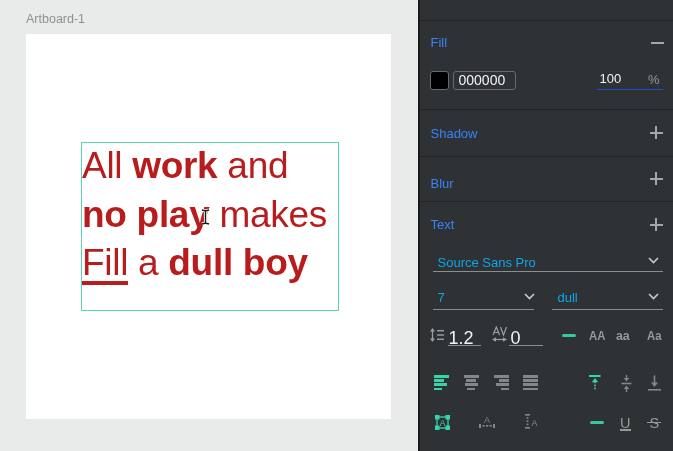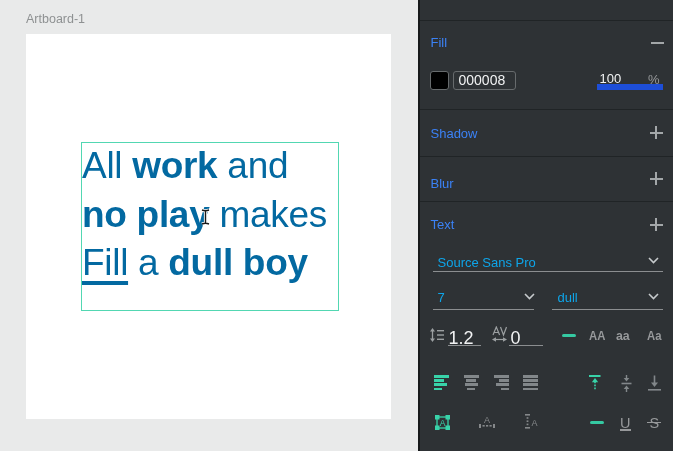--- a/index.html
+++ b/index.html
@@ -5,37 +5,37 @@
   * { margin:0; padding:0; box-sizing:border-box; }
   html,body { width:673px; height:451px; overflow:hidden; }
   body { font-family:"Liberation Sans", sans-serif; position:relative; background:#e9eaea; }
   .abs { position:absolute; }
 
   
   #canvas { left:0; top:0; width:419px; height:451px; background:#e9eaea;padding-left:16px; }
   #abLabel { left:26px; top:12px; font-size:12.5px; color:#8e9192; }
   #artboard { left:26px; top:34px; width:365px; height:385px; background:#ffffff; }
   #selbox { left:81px; top:142px; width:258px; height:169px; border:1px solid #52d7b2; }
-  #bigtext { left:82px; top:142.4px; width:300px; font-size:37px; line-height:48.4px; color:#0369a1; letter-spacing:-0.3px; white-space:nowrap; }
+  #bigtext { left:82px; top:142.4px; width:300px; font-size:37px; line-height:48.4px; color:#b91c1c; letter-spacing:-0.3px; white-space:nowrap; }
   #bigtext b { font-weight:bold; }
   .ul { text-decoration:underline; text-decoration-thickness:3.5px; text-underline-offset:5.5px; }
 
   
   #panel { left:419.5px; top:0; width:254px; height:451px; background:#2e3235; color:#d5d7d8; font-size:13px; }
   .hline { position:absolute; left:0; width:254px; height:1px; background:#202426; }
   .sechead { position:absolute; left:11px; font-size:13px; color:#3b82f6; }
   .plus { position:absolute; width:13px; height:13px; }
   .plus:before, .plus:after { content:""; position:absolute; background:#a3a7a9; }
   .plus:before { left:0; top:6px; width:13px; height:1.5px; }
   .plus:after { left:5.75px; top:0; width:1.5px; height:13px; }
   .minus { position:absolute; width:13px; height:1.5px; background:#a3a7a9; }
 
   #swatch { left:10px; top:71px; width:19px; height:19px; background:#000; border:1px solid #676b6d; border-radius:3px; }
   #hexbox { left:33px; top:71px; width:63px; height:19px; border:1px solid #676b6d; border-radius:3px; color:#f2f3f4; font-size:14px; line-height:17px; padding-left:5px; }
-  #pct { left:177px; top:71px; width:66px; height:19px; border-bottom:6px solid #1d4ed8; }
+  #pct { left:177px; top:71px; width:66px; height:19px; border-bottom:1px solid #1d4ed8; }
   #pct .v { position:absolute; left:3px; top:0; color:#f2f3f4; font-size:13px; }
   #pct .p { position:absolute; right:3px; top:1px; color:#97999b; font-size:13px; }
 
   .uline { position:absolute; height:1px; background:#8b8e90; }
   .ddtext { position:absolute; color:#0ea5e9; font-size:13px; }
   .chev { position:absolute; width:11px; height:7px; }
   .num { position:absolute; color:#f2f3f4; font-size:18px; }
   .graylab { position:absolute; color:#97999b; }
   .tealdash { position:absolute; width:14px; height:2.5px; border-radius:1.5px; background:#35c9a2; }
   .caps { font-size:13px; font-weight:bold; transform:scaleX(0.87); transform-origin:0 0; }
@@ -65,21 +65,21 @@
   <div class="abs" id="panel">
     <div class="hline" style="top:20px"></div>
     <div class="hline" style="top:109px"></div>
     <div class="hline" style="top:156px"></div>
     <div class="hline" style="top:201px"></div>
 
     <div class="sechead" style="top:35px">Fill</div>
     <div class="minus" style="left:231px;top:42px"></div>
 
     <div class="abs" id="swatch"></div>
-    <div class="abs" id="hexbox">000008</div>
+    <div class="abs" id="hexbox">000000</div>
     <div class="abs" id="pct">
       <span class="v">100</span>
       <span class="p">%</span>
     </div>
 
     <div class="sechead" style="top:126px">Shadow</div>
     <div class="plus" style="left:230px;top:126px"></div>
 
     <div class="sechead" style="top:176px">Blur</div>
     <div class="plus" style="left:230px;top:172px"></div>

